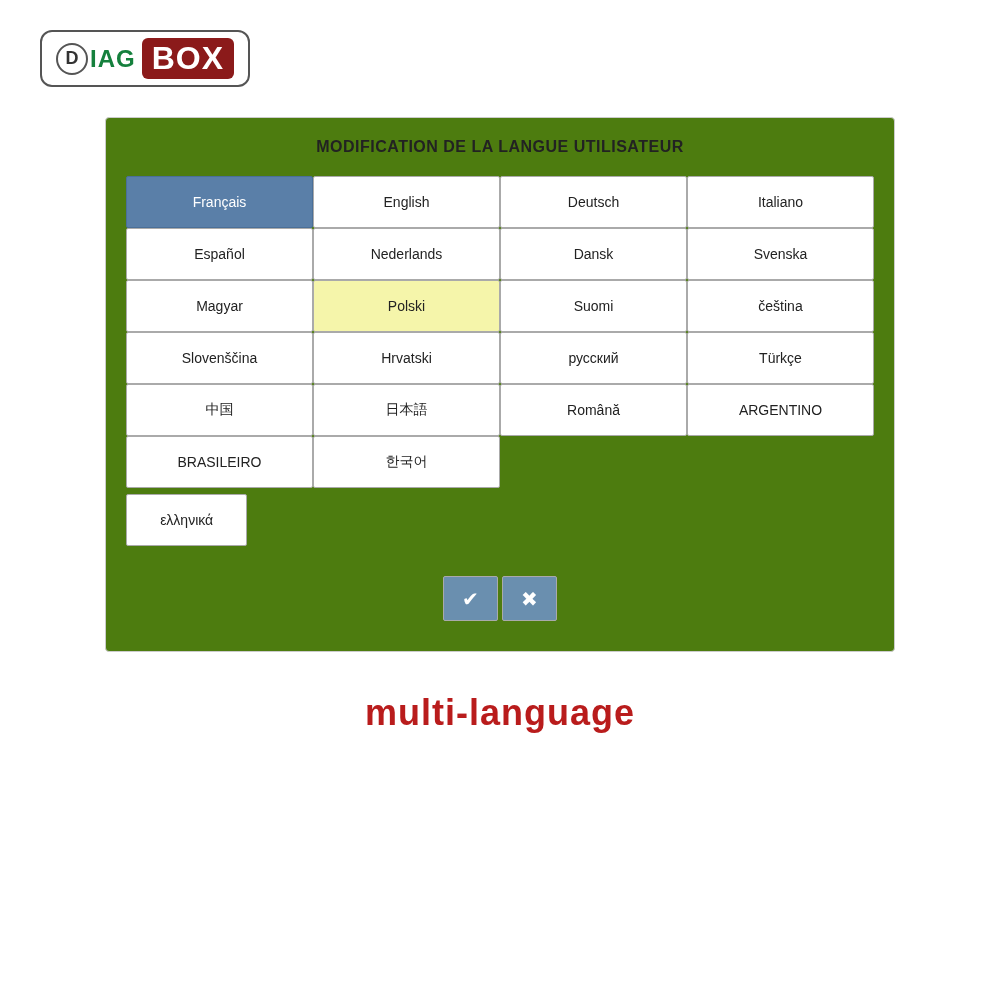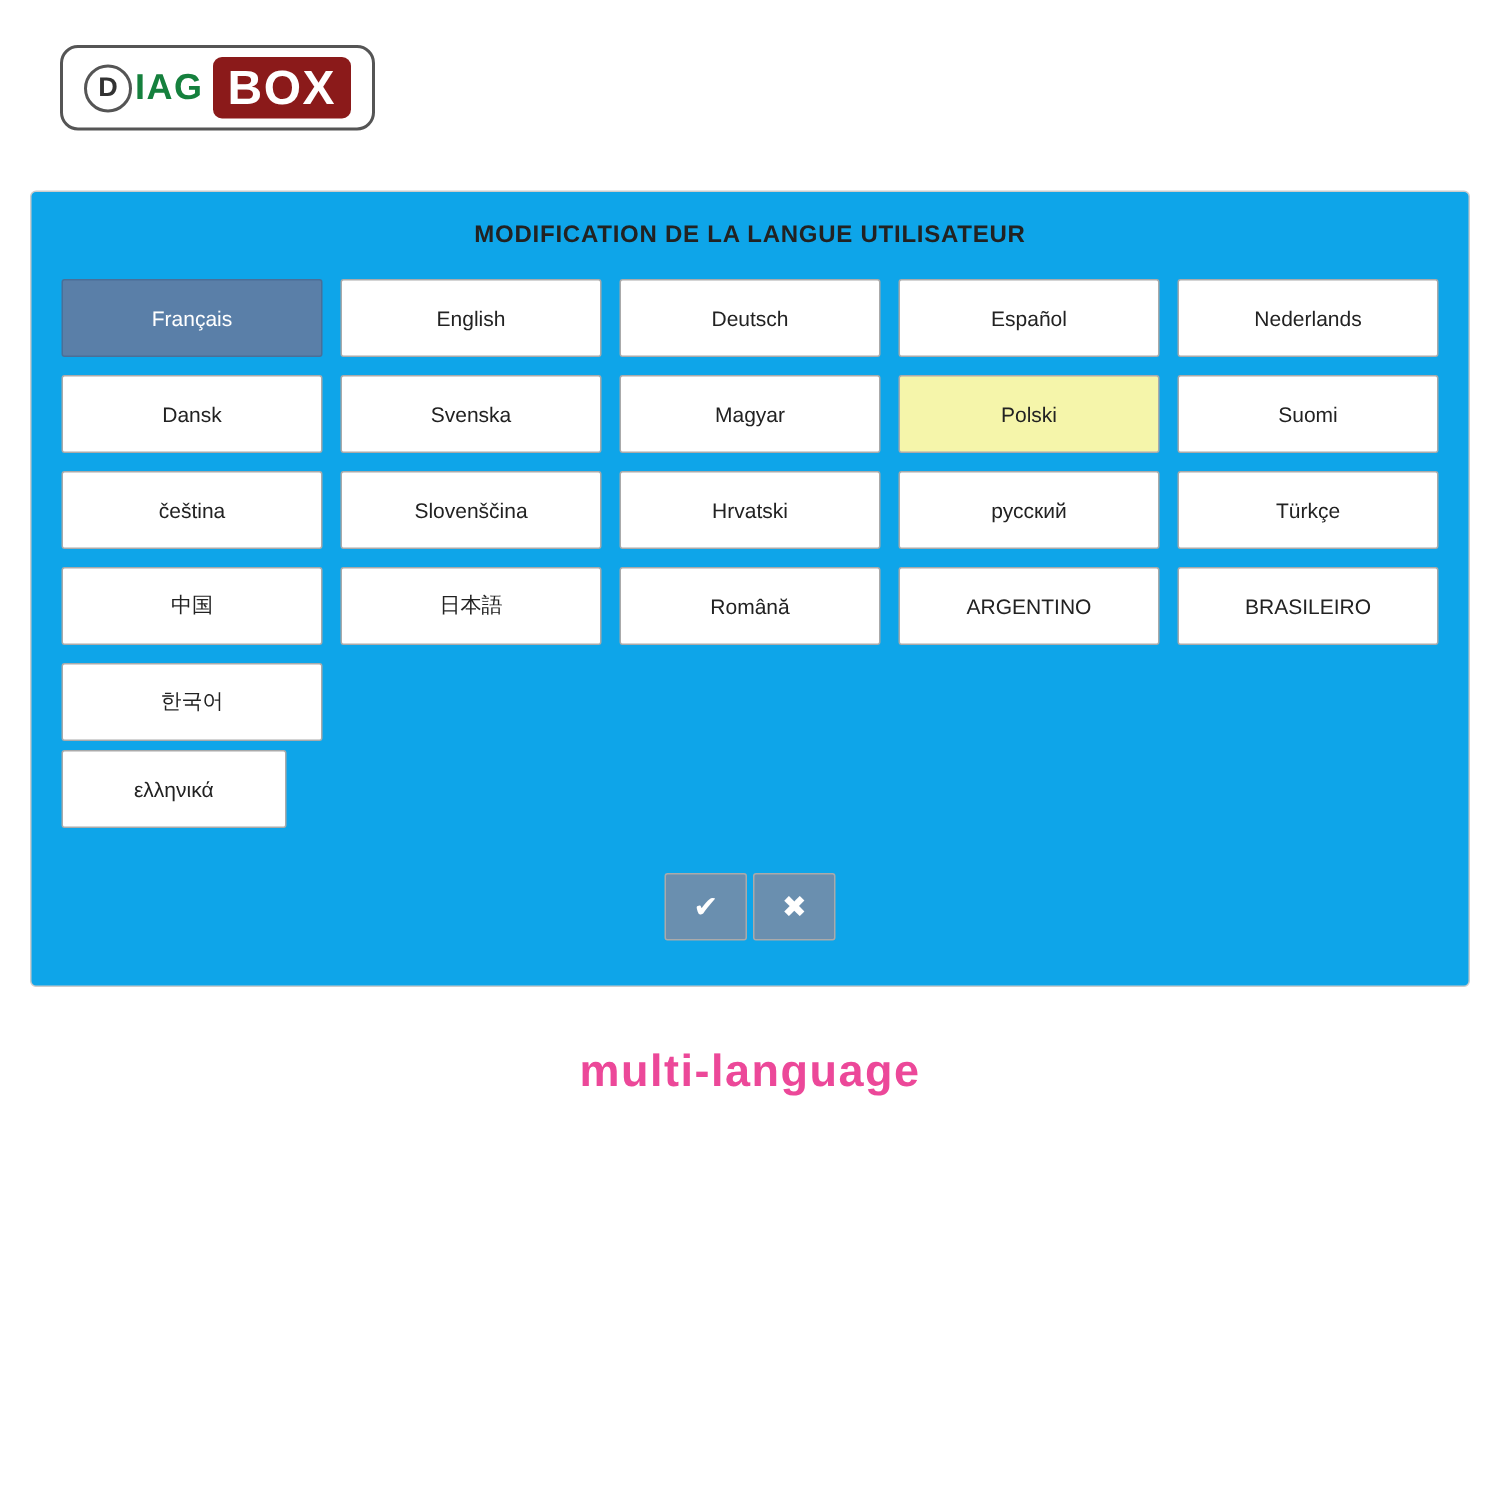--- a/index.html
+++ b/index.html
@@ -68,41 +68,41 @@
       color: white;
       font-size: 32px;
       font-weight: bold;
       padding: 2px 10px;
       border-radius: 6px;
       letter-spacing: 1px;
     }
 
     
     .dialog-wrapper {
-      width: 960px;
+      width: 790px;
       border: 1px solid #ccc;
-      background: #0ea5e9;
+      background: #4d7c0f;
       border-radius: 4px;
       padding: 20px 20px 30px 20px;
-      margin-top: 20px;
+      margin-top: 10px;
     }
 
     .dialog-title {
       text-align: center;
       font-size: 16px;
       font-weight: bold;
       color: #222;
       margin-bottom: 20px;
       letter-spacing: 0.5px;
     }
 
     .language-grid {
       display: grid;
-      grid-template-columns: repeat(5, 1fr);
-      gap: 12px;
+      grid-template-columns: repeat(4, 1fr);
+      gap: 0;
       margin-bottom: 6px;
     }
 
     .lang-btn {
       background: #fff;
       border: 1px solid #aaa;
       padding: 14px 8px;
       text-align: center;
       font-size: 14px;
       color: #222;
@@ -155,23 +155,23 @@
       color: white;
     }
 
     .action-btn.cancel {
       background: #6a8faf;
       color: white;
     }
 
     
     .footer-text {
-      font-size: 30px;
-      font-weight: bold;
-      color: #ec4899;
+      font-size: 36px;
+      font-weight: bold;
+      color: #b91c1c;
       margin-top: 40px;
       letter-spacing: 1px;
     }
   </style>
 </head>
 <body>
 
 <div class="page-container">
 
   <div class="logo-area">
@@ -184,20 +184,21 @@
   </div>
 
   <div class="dialog-wrapper">
     <div class="dialog-title">MODIFICATION DE LA LANGUE UTILISATEUR</div>
 
     <div class="language-grid">
 
       <button class="lang-btn selected">Français</button>
       <button class="lang-btn">English</button>
       <button class="lang-btn">Deutsch</button>
+      <button class="lang-btn">Italiano</button>
       <button class="lang-btn">Español</button>
 
       <button class="lang-btn">Nederlands</button>
       <button class="lang-btn">Dansk</button>
       <button class="lang-btn">Svenska</button>
       <button class="lang-btn">Magyar</button>
       <button class="lang-btn highlighted">Polski</button>
 
       <button class="lang-btn">Suomi</button>
       <button class="lang-btn">čeština</button>

